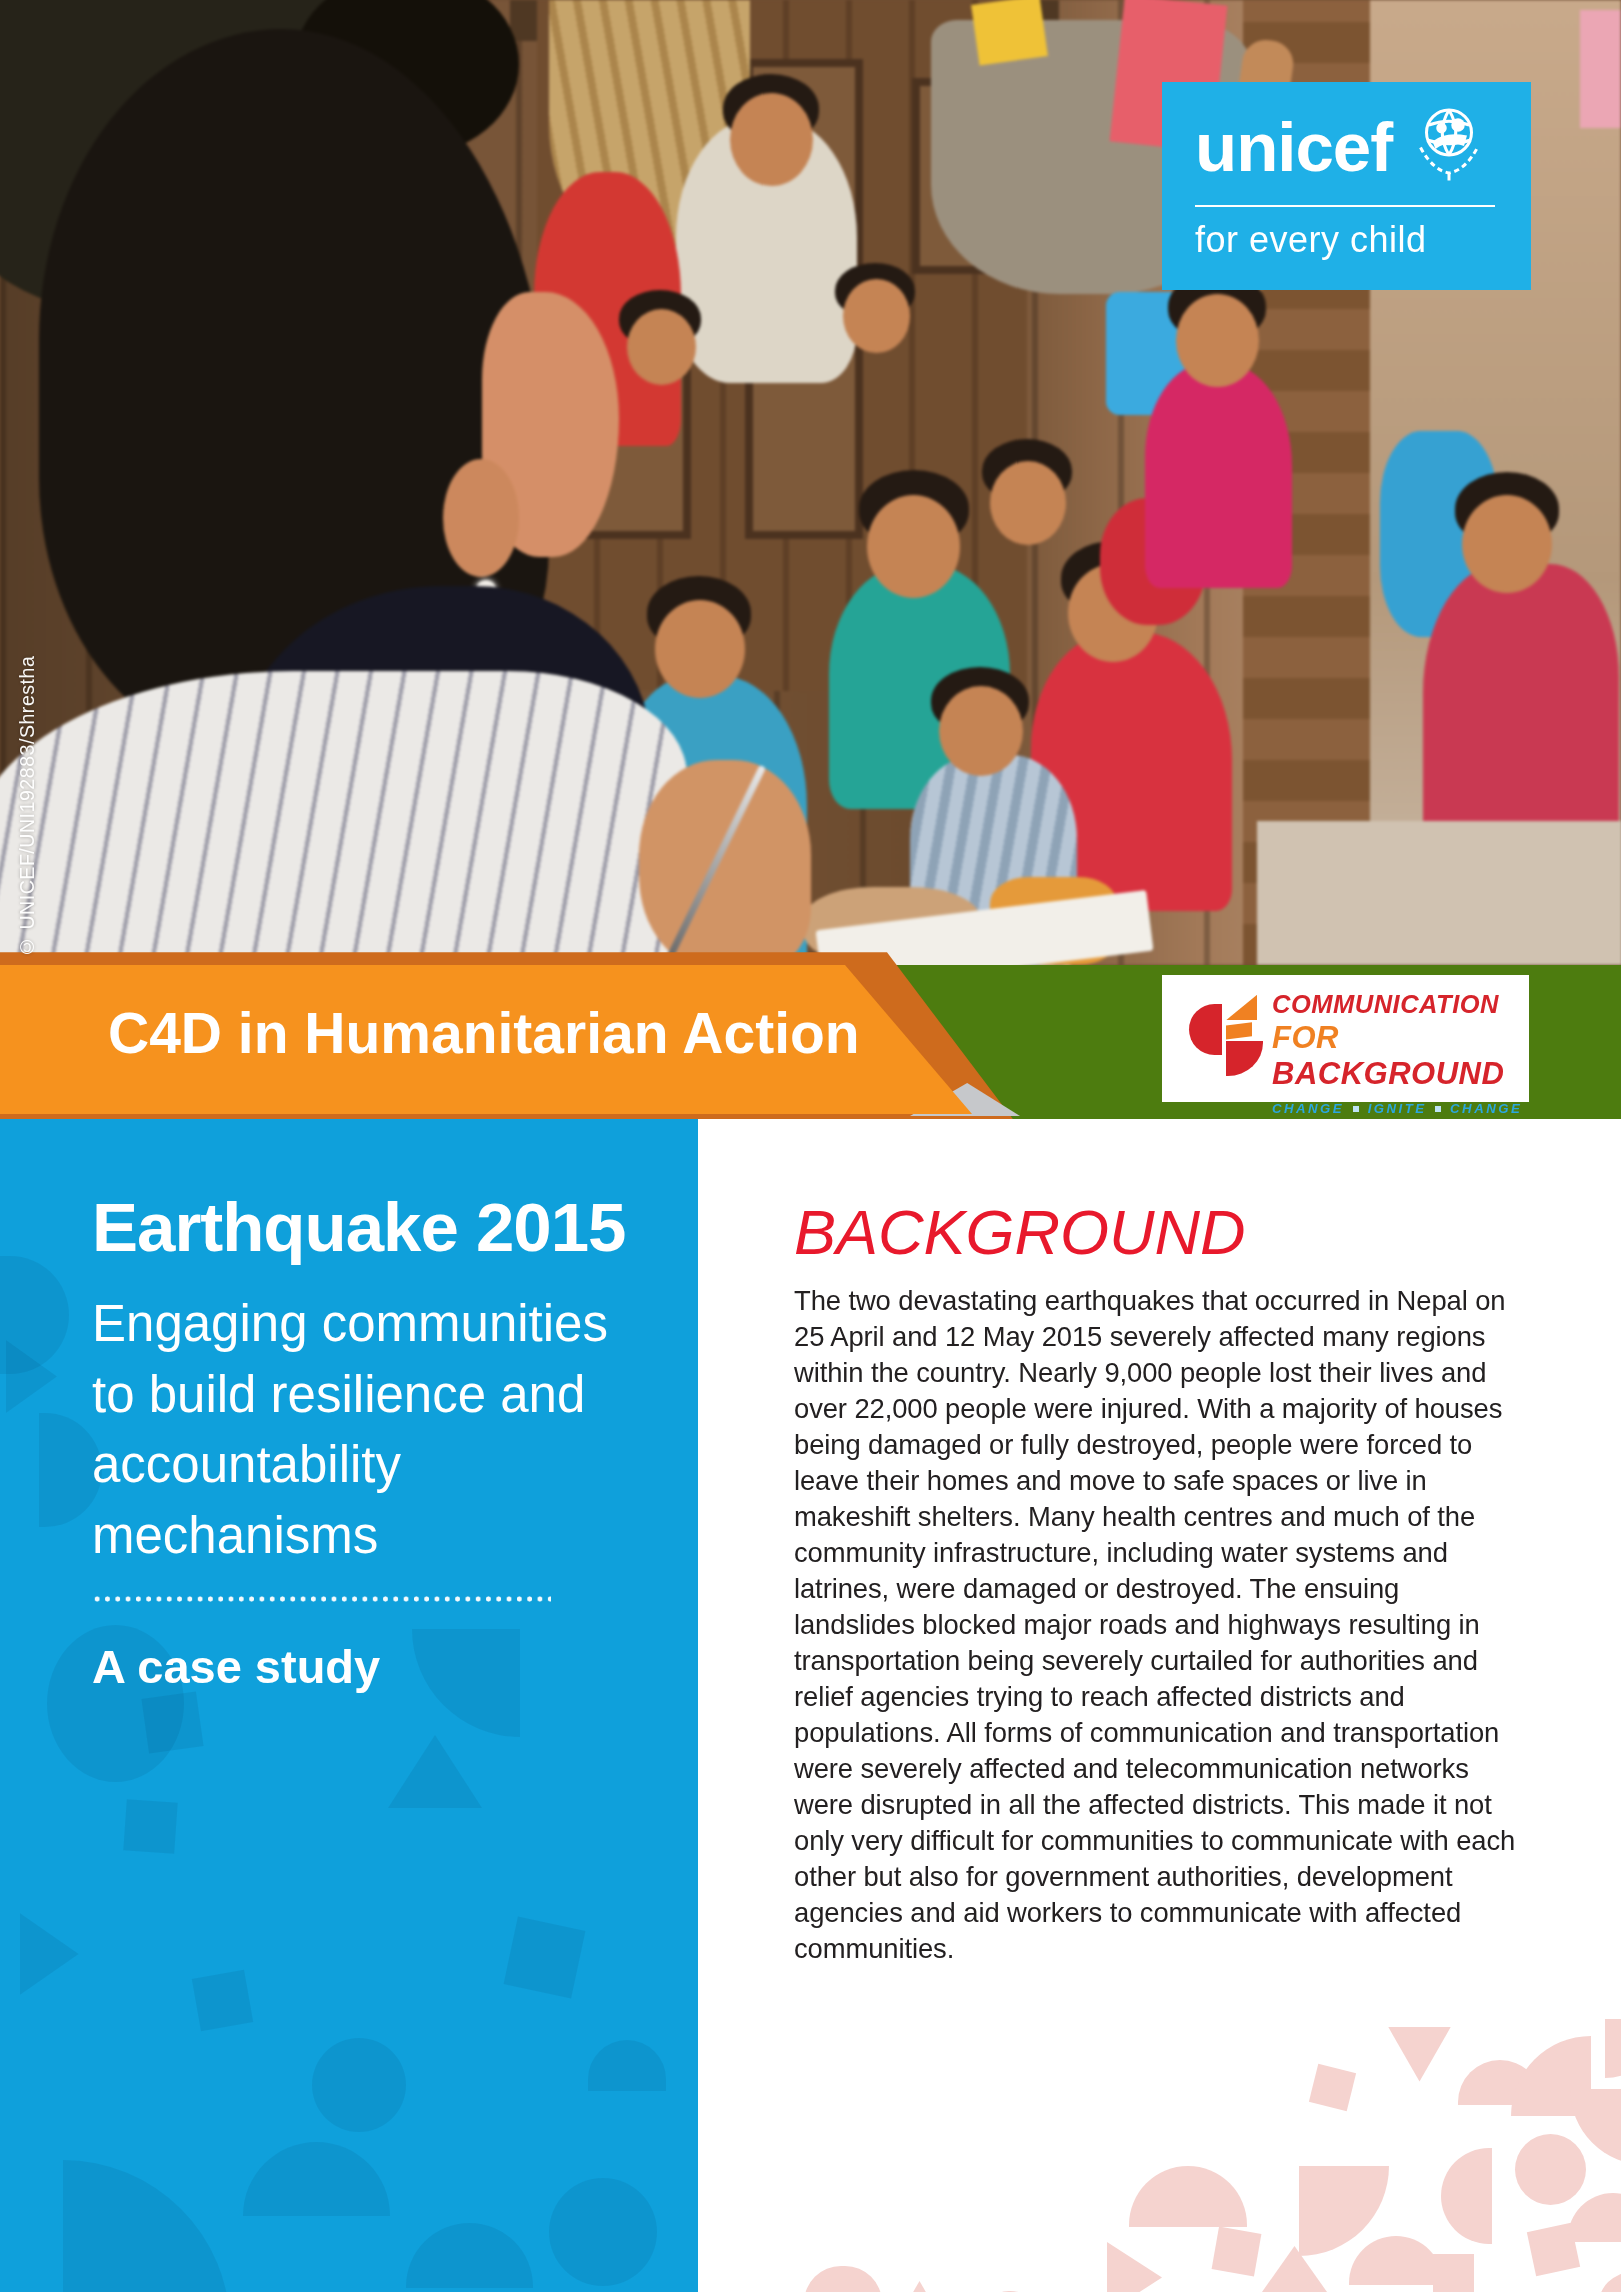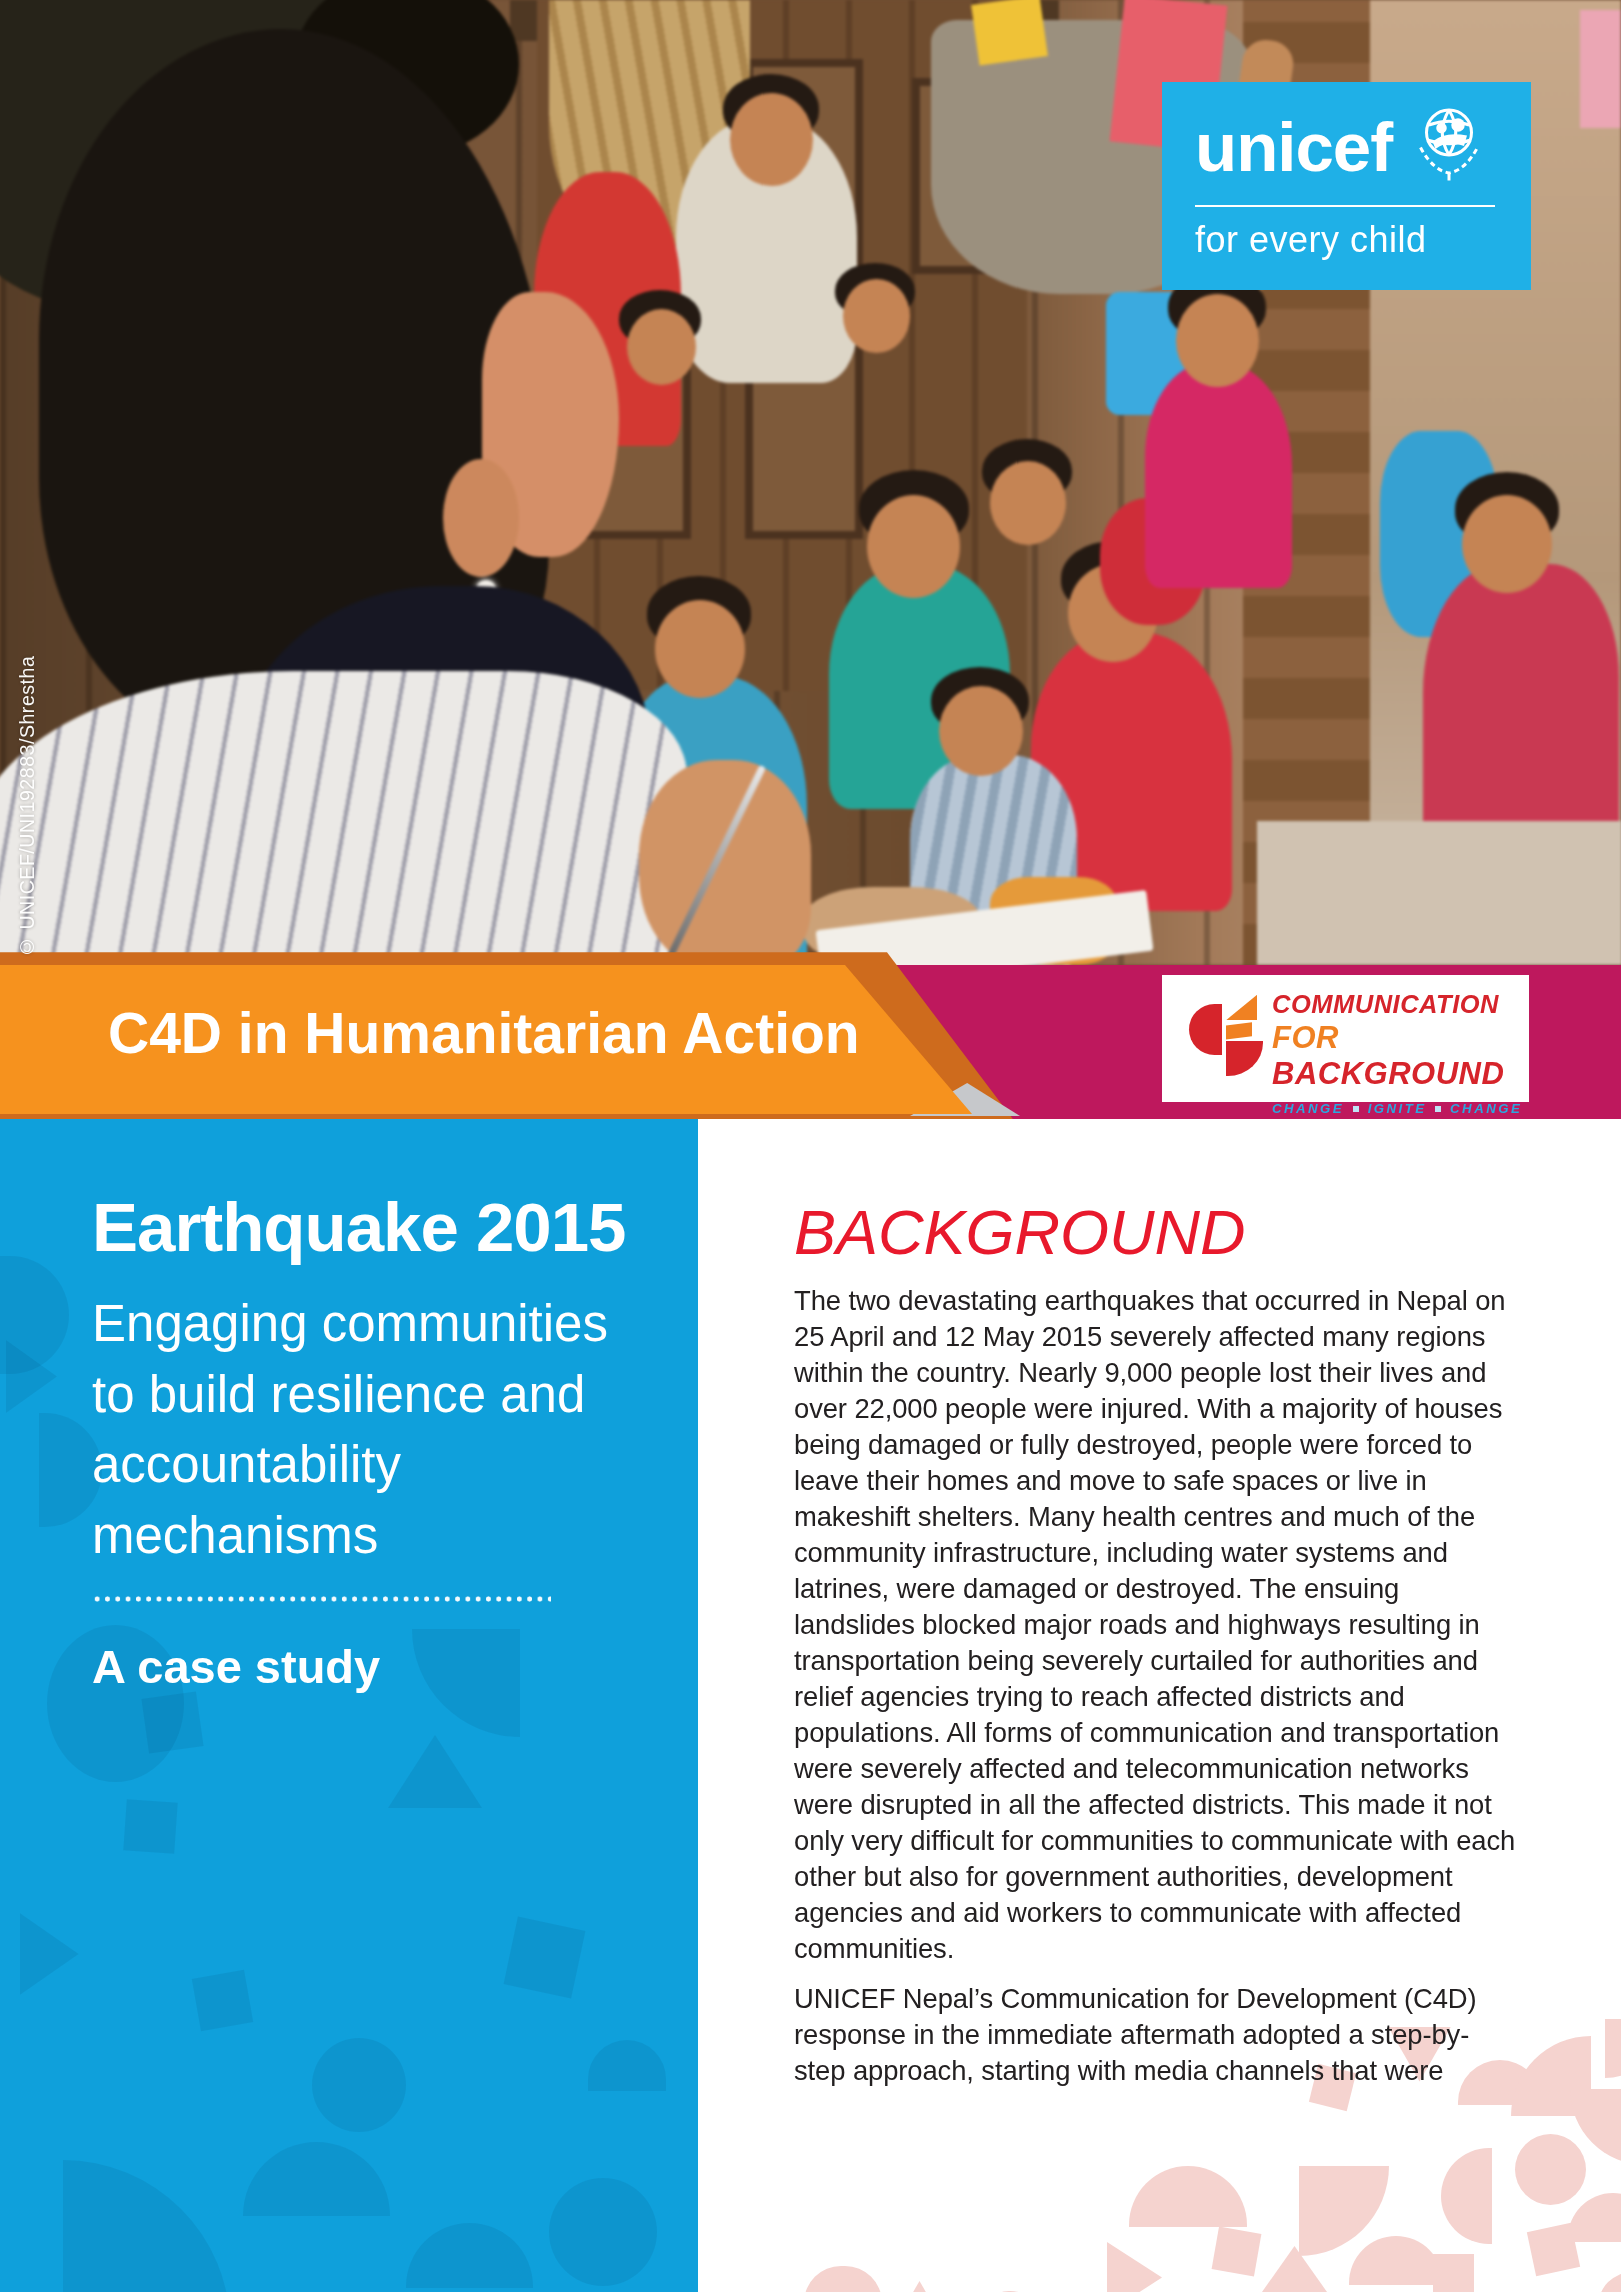--- a/index.html
+++ b/index.html
@@ -29,21 +29,21 @@
   .unicef-line{width:300px;height:2px;background:#fff;margin-top:13.7px;}
   .unicef-tag{font-size:36px;font-weight:400;margin-top:11.8px;letter-spacing:0.5px;}
   
   .credit{
     position:absolute;left:15.7px;top:635px;height:323px;z-index:5;
     writing-mode:vertical-rl;transform:rotate(180deg);
     color:#fff;font-size:19.6px;letter-spacing:0.5px;opacity:.96;
     text-shadow:0 0 3.9px rgba(0,0,0,.35);
   }
   
-  .band{position:absolute;left:0;top:965px;width:1621px;height:154px;background:#be185d;}
+  .band{position:absolute;left:0;top:965px;width:1621px;height:154px;background:#4d7c0f;}
   .band-ribbon{position:absolute;left:0;top:-12.7px;width:1019px;height:167px;background:#ce6b1d;
     clip-path:polygon(0 0,887px 0,1013px 167px,0 167px);}
   .band-wedge{position:absolute;left:910px;top:118px;width:110px;height:33px;background:#c6c8cb;
     clip-path:polygon(0 100%,100% 100%,52% 0);}
   .band-front{position:absolute;left:0;top:0;width:980px;height:149px;background:#f6921e;
     clip-path:polygon(0 0,845px 0,972px 149px,0 149px);}
   .band-label{position:absolute;left:108px;top:35px;color:#fff;font-size:57px;font-weight:700;z-index:3;}
   
   .c4d-box{position:absolute;left:1162px;top:9.8px;width:367px;height:127px;background:#fff;z-index:3;}
   .c4d-mark{position:absolute;left:27.4px;top:19.6px;width:71px;height:82px;}
@@ -256,21 +256,20 @@
         <div class="lt-desc">Engaging communities to build resilience and accountability mechanisms</div>
         <div class="lt-dots"></div>
         <div class="lt-tag">A case study</div>
       </div>
     </div>
 
     <div class="right-col">
       <div class="right-inner">
         <h1 class="bg-head">BACKGROUND</h1>
         <p class="para">The two devastating earthquakes that occurred in Nepal on 25 April and 12 May 2015 severely affected many regions within the country. Nearly 9,000 people lost their lives and over 22,000 people were injured. With a majority of houses being damaged or fully destroyed, people were forced to leave their homes and move to safe spaces or live in makeshift shelters. Many health centres and much of the community infrastructure, including water systems and latrines, were damaged or destroyed. The ensuing landslides blocked major roads and highways resulting in transportation being severely curtailed for authorities and relief agencies trying to reach affected districts and populations. All forms of communication and transportation were severely affected and telecommunication networks were disrupted in all the affected districts. This made it not only very difficult for communities to communicate with each other but also for government authorities, development agencies and aid workers to communicate with affected communities.</p>
-        <p class="para">UNICEF Nepal’s Communication for Development (C4D) response in the immediate aftermath adopted a step-by-step approach, starting with media channels that were</p>
       </div>
     </div>
 
     <div class="pink-pattern">
       <div class="pk dome" style="left:118px;top:257px;width:78px;height:37px;"></div>
       <div class="pk tri-u" style="left:211px;top:272px;width:45px;height:39px;"></div>
       <div class="pk dome" style="left:294px;top:282px;width:59px;height:29px;"></div>
       <div class="pk tri-r" style="left:421px;top:233px;width:55px;height:71px;"></div>
       <div class="pk dome" style="left:443px;top:157px;width:118px;height:61px;"></div>
       <div class="pk" style="left:529px;top:221px;width:43px;height:43px;transform:rotate(10deg);"></div>

